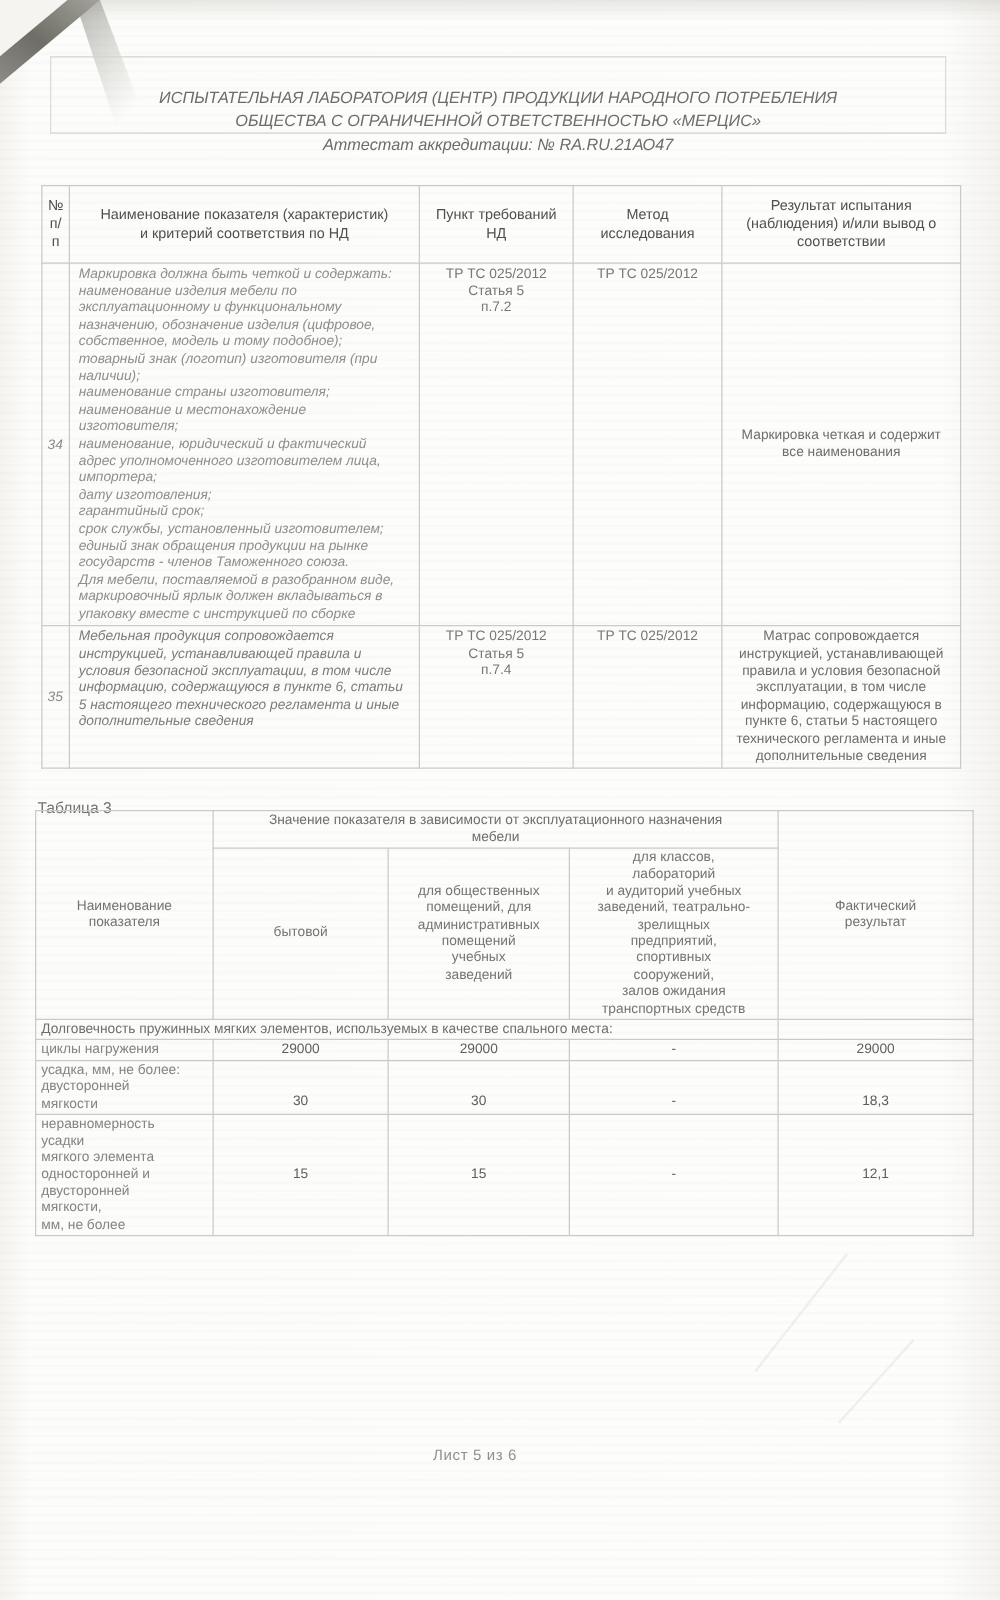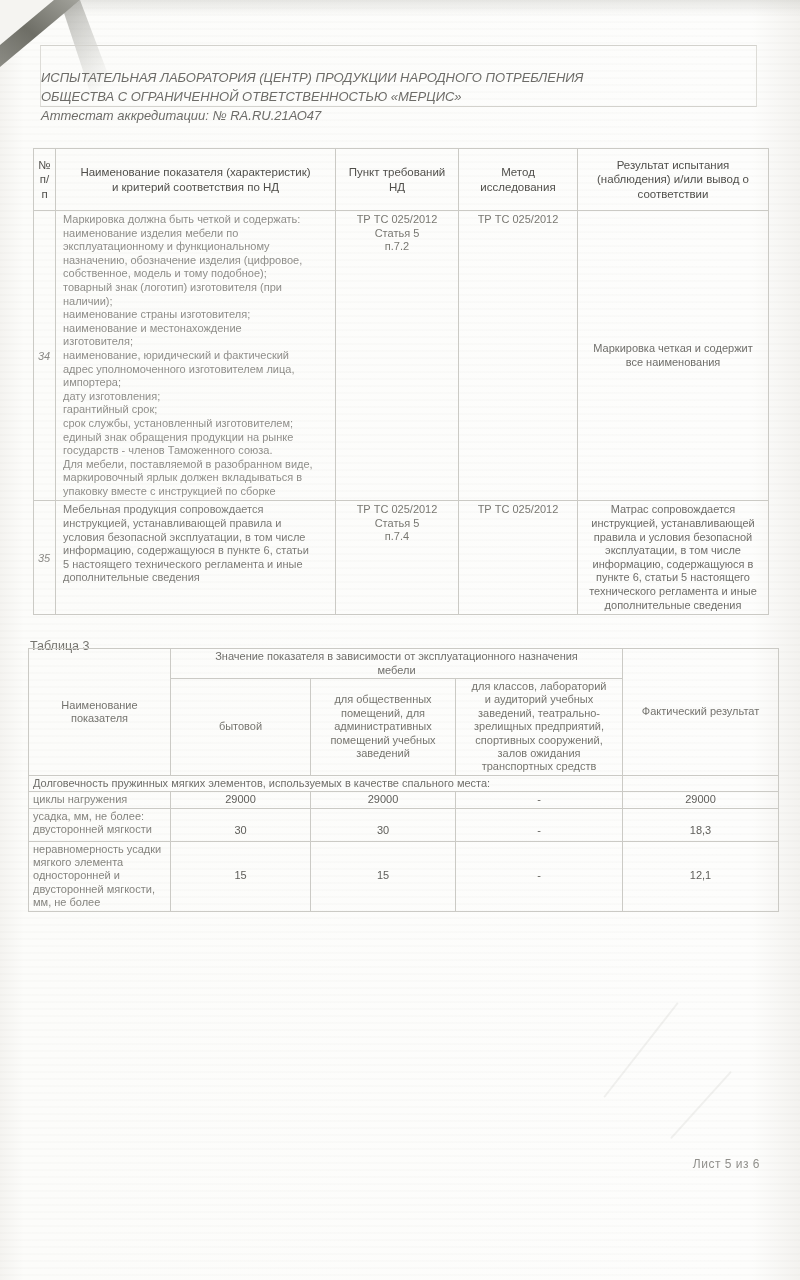--- a/index.html
+++ b/index.html
@@ -25,69 +25,69 @@
     position:absolute; width:2px; background:rgba(130,130,122,0.10);
     transform:rotate(38deg); border-radius:2px;
   }
   .s1 { left:640px; top:990px; height:120px; }
   .s2 { left:700px; top:1060px; height:90px; transform:rotate(42deg); }
 
   
   .lab-box {
     position:absolute; left:40px; top:45px; width:717px; height:62px;
     border:1px solid #d3d2cd; border-left-color:#dddcd7; border-right-color:#dddcd7;
-    text-align:left; font-style:italic; color:#6d6c68;
+    text-align:center; font-style:italic; color:#6d6c68;
     font-size:13px; line-height:19px; padding-top:3px;
     white-space:pre-line;
   }
   .protocol-box {
     position:absolute; left:40px; top:107px; width:717px; height:24px;
     border:1px solid #cfcec9; text-align:center; color:#63625e;
     font-size:12.5px; line-height:22px;
   }
 
   
   table { border-collapse:collapse; table-layout:fixed; }
   td { border:1px solid #cbcac5; }
   .t1 { position:absolute; left:33px; top:148px; width:735px; font-size:11px; }
   .t1 td { padding:2px 4px; }
   .t1 .hdr td {
     height:62px; text-align:center; vertical-align:middle;
     color:#504f4b; font-size:11.5px; line-height:14.5px; white-space:pre-line;
   }
   .t1 .num { text-align:left; vertical-align:middle; color:#8a8985; font-style:italic; }
   .t1 .ind { vertical-align:top; text-align:left; padding-left:7px;
-             color:#8f8e8a; line-height:13.6px; white-space:pre-line; }
+             color:#8f8e8a; line-height:13.6px; white-space:pre-line;font-style:italic; }
   .t1 .req, .t1 .met { vertical-align:top; text-align:center;
              color:#787771; line-height:13.5px; white-space:pre-line; }
   .t1 .res { text-align:center; color:#6f6e6a; line-height:13.6px; white-space:pre-line; }
   .t1 .r34 .res { vertical-align:middle; }
   .t1 .r35 .res, .t1 .r35 .ind, .t1 .r35 .req, .t1 .r35 .met { vertical-align:top; }
   .t1 .r34 td { height:286px; }
   .t1 .r35 td { height:114px; }
   .t1 .r35 .ind { color:#7c7b77; }
 
   
   .t3-label { position:absolute; left:30px; top:628px; font-size:12.5px; color:#75746f;margin-top:11px; }
   .t3 { position:absolute; left:28px; top:648px; width:750px; font-size:11px; color:#7d7c78; }
-  .t3 td { padding:1px 0; text-align:center; vertical-align:middle;
+  .t3 td { padding:1px 20px; text-align:center; vertical-align:middle;
            line-height:13.4px; white-space:pre-line; }
   .t3 .grp { height:30px; color:#6f6e6a; }
   .t3 .sub td { height:96px; color:#76756f; }
   .t3 .rowspan-cell { color:#74736e; }
   .t3 .section td { height:16px; text-align:left; padding-left:4px; color:#6f6e6a; }
   .t3 .name { text-align:left; vertical-align:top; padding-left:4px; color:#85847f;margin-left:24px; }
   .t3 .val { color:#5f5e5a; }
   .t3 .dr1 td { height:15px; }
   .t3 .dr2 td { height:33px; }
   .t3 .dr2 .val { vertical-align:bottom; padding-bottom:3px; }
   .t3 .dr3 td { height:62px; }
 
   .footer {
-    position:absolute; left:0; top:1157px; width:760px; text-align:right;
+    position:absolute; left:0; top:1157px; width:760px; text-align:center;
     font-size:12px; color:#91908c; letter-spacing:0.5px;
   }
 </style>
 </head>
 <body>
 
 <div class="page">
 
   <div class="top-edge"></div>
 

